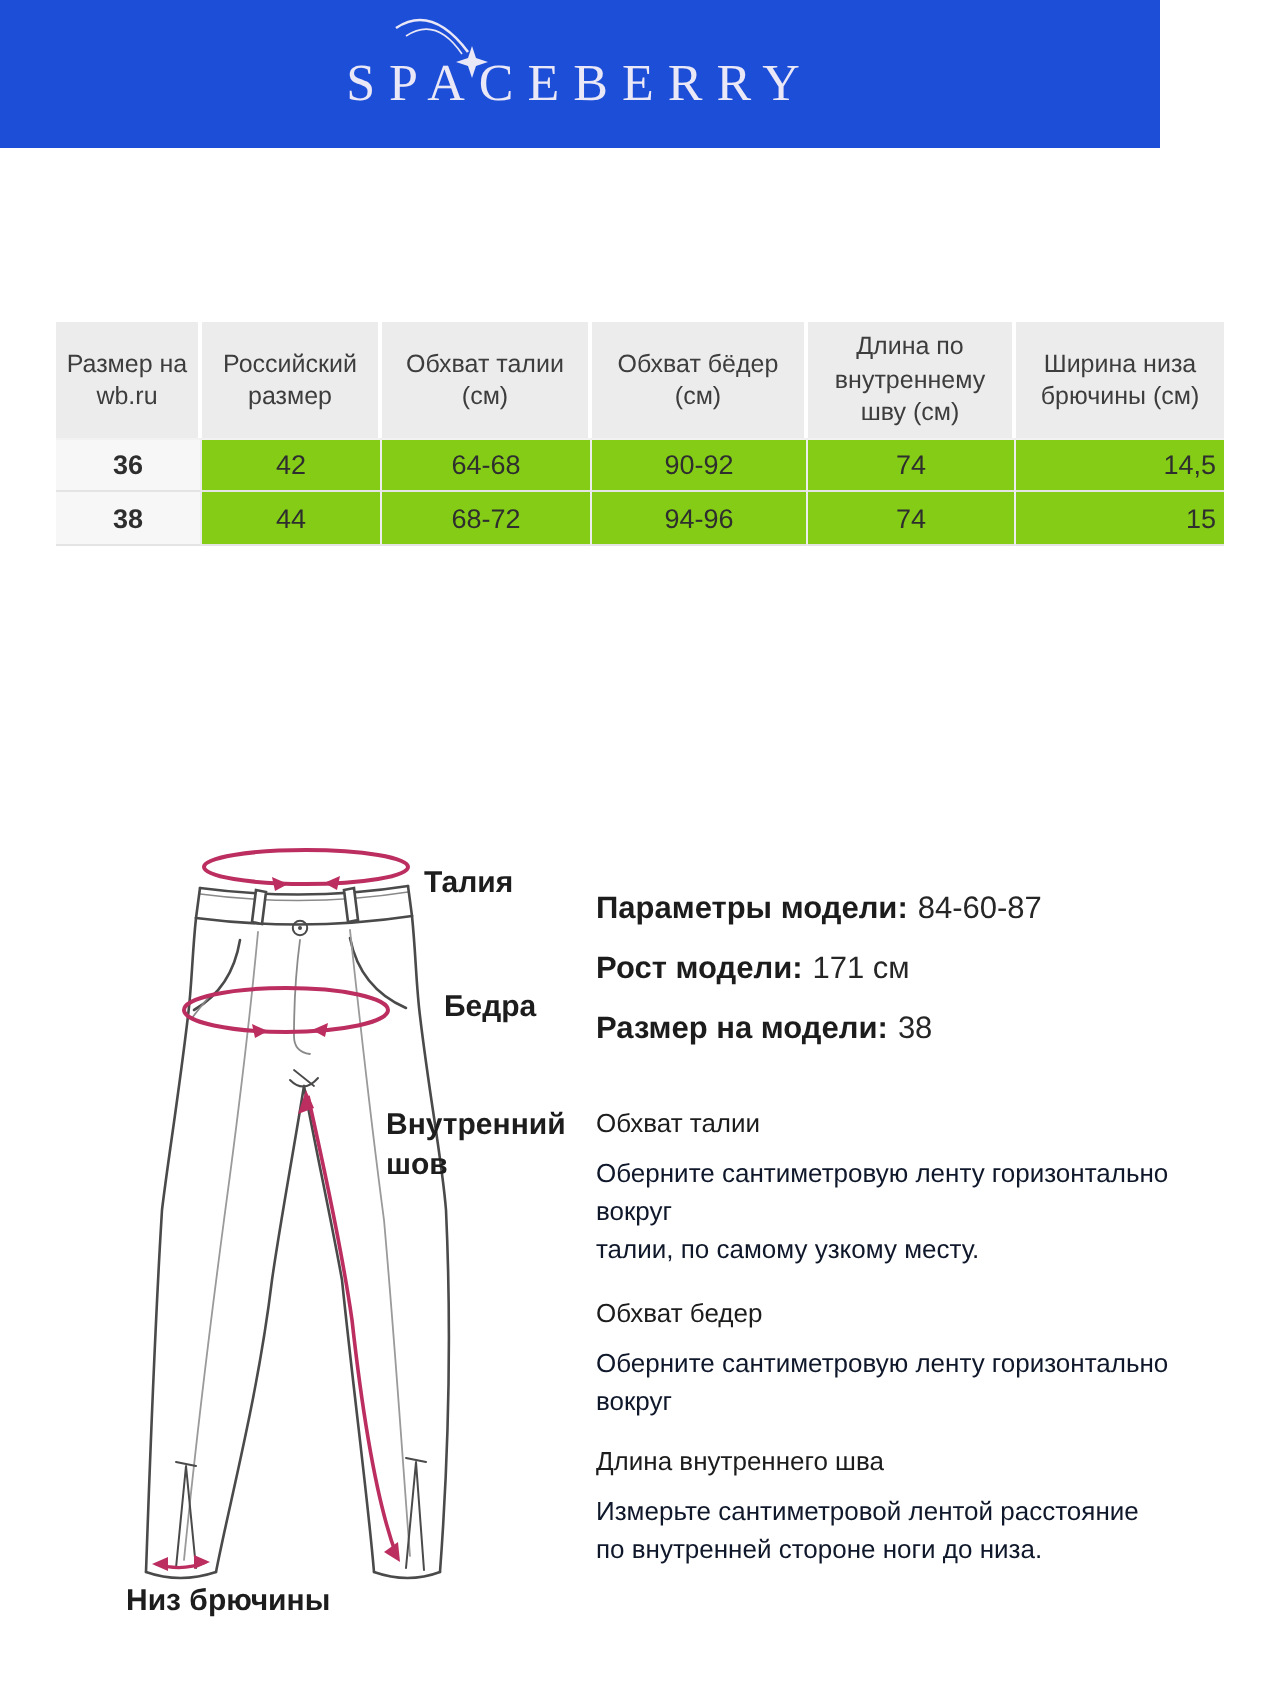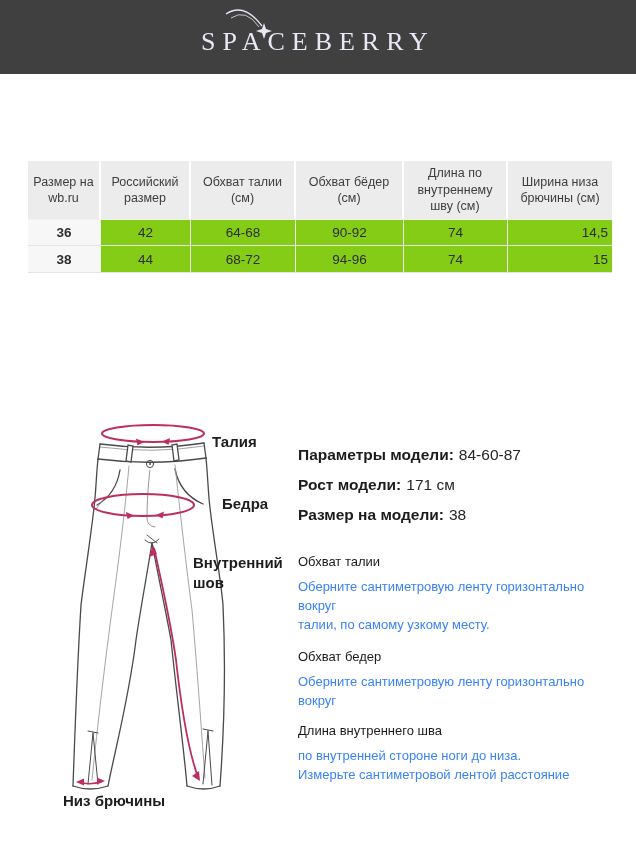--- a/index.html
+++ b/index.html
@@ -1,20 +1,20 @@
 <!DOCTYPE html>
 <html><head>
 <meta charset="utf-8">
 <style>
   html,body{margin:0;padding:0;background:#fff;}
   .page{position:relative;width:636px;height:848px;background:#ffffff;overflow:hidden;
         font-family:"Liberation Sans",sans-serif;color:#2b2b2b;}
 
   
-  .brand-bar{position:absolute;left:0;top:0;width:636px;height:74px;background:#404040;
+  .brand-bar{position:absolute;left:0;top:0;width:580px;height:74px;background:#1d4ed8;
              display:flex;align-items:center;justify-content:center;}
   .logo-wrap{position:relative;display:inline-block;padding-top:10px;}
   .logo-text{font-family:"Liberation Serif",serif;font-size:26px;font-weight:400;
              letter-spacing:7px;color:#eae7f6;white-space:nowrap;}
   .logo-star{position:absolute;left:22px;top:-12px;width:70px;height:40px;}
 
   
   .size-table{position:absolute;left:28px;top:161px;border-collapse:separate;border-spacing:0;
               table-layout:fixed;width:584px;}
   .size-table th{background:#ececec;font-weight:400;font-size:12.5px;line-height:1.32;color:#3d3d3d;
@@ -35,21 +35,21 @@
   .label-hips{left:186px;top:74px;}
   .label-inseam{left:157px;top:133px;width:98px;}
   .label-hem{left:27px;top:371px;}
 
   
   .info-col{position:absolute;left:298px;top:440px;width:316px;}
   .model-line{font-size:15.5px;line-height:30px;color:#262626;}
   .model-line .lbl{font-weight:700;color:#1c1c1c;}
   .model-line .val{font-weight:400;margin-left:5px;}
   .measure-section .sec-title{font-size:13px;font-weight:400;color:#1c1c1c;line-height:20px;}
-  .measure-section .sec-body{margin-top:5px;font-size:13px;color:#3b82f6;line-height:19px;}
+  .measure-section .sec-body{margin-top:5px;font-size:13px;color:#0f172a;line-height:19px;}
   .measure-section .sec-body span{display:block;}
   .sec-0{margin-top:22px;}
   .sec-1{margin-top:13px;}
   .sec-2{margin-top:11px;}
 </style>
 </head>
 <body>
 
 <div class="page">
 
@@ -191,19 +191,19 @@
     <div class="measure-section sec-1">
       <div class="sec-title">Обхват бедер</div>
       <div class="sec-body">
         <span>Оберните сантиметровую ленту горизонтально вокруг</span>
       </div>
     </div>
 
     <div class="measure-section sec-2">
       <div class="sec-title">Длина внутреннего шва</div>
       <div class="sec-body">
+        <span>Измерьте сантиметровой лентой расстояние</span>
         <span>по внутренней стороне ноги до низа.</span>
-        <span>Измерьте сантиметровой лентой расстояние</span>
       </div>
     </div>
   </div>
 
 </div>
 
 </body></html>

